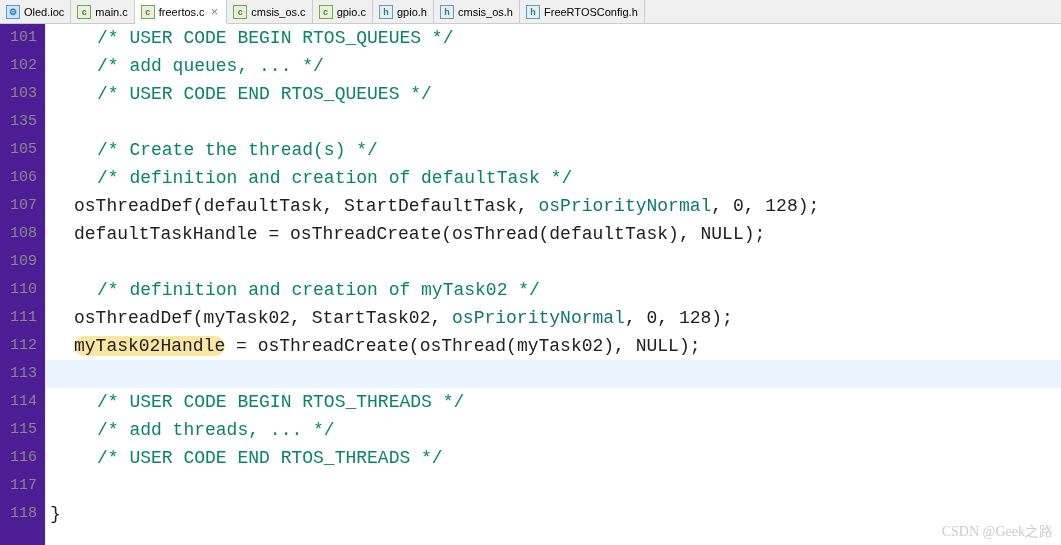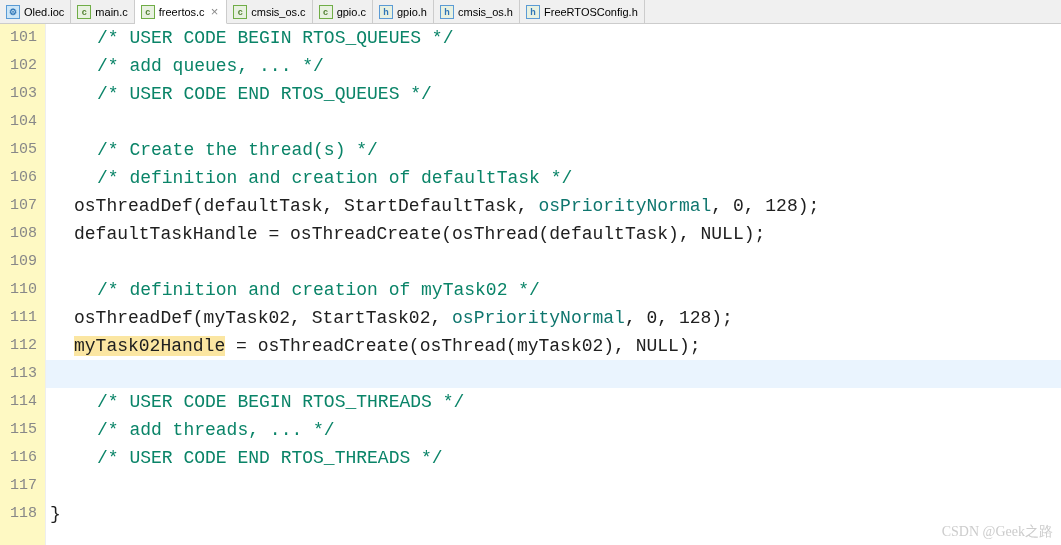--- a/index.html
+++ b/index.html
@@ -56,21 +56,21 @@
   }
   .editor {
     display: flex;
     height: calc(100% - 24px);
   }
   .gutter {
     width: 46px;
     text-align: right;
     padding-right: 8px;
     color: #888;
-    background: #fef9c3;
+    background: #4c1d95;
     border-right: 1px solid #eee;
     line-height: 28px;
     font-size: 15px;
     user-select: none;
   }
   .code {
     flex: 1;
     line-height: 28px;
     font-size: 18px;
     white-space: pre;
@@ -78,21 +78,21 @@
   }
   .code-line {
     height: 28px;
     padding-left: 28px;
   }
   .code-line.current-line {
     background: #eaf4fe;
   }
   .comment { color: #0a8468; font-weight: 500; margin-left: 23px; }
   .ident-priority { color: #0f766e; }
-  .hl { background: #fbe6a2; }
+  .hl { background: #fbe6a2; border-radius: 10px; }
   .plain { color: #202020; }
   .watermark {
     position: absolute;
     right: 8px;
     bottom: 4px;
     color: #ccc;
     font-family: Liberation Serif, serif;
     font-size: 14px;
     pointer-events: none;
   }
@@ -134,21 +134,21 @@
       <span class="tab-icon h">h</span>
       <span>FreeRTOSConfig.h</span>
     </div>
   </div>
 
 <div class="editor">
   <div class="gutter" id="gutter">
       <div>101</div>
       <div>102</div>
       <div>103</div>
-      <div>104</div>
+      <div>135</div>
       <div>105</div>
       <div>106</div>
       <div>107</div>
       <div>108</div>
       <div>109</div>
       <div>110</div>
       <div>111</div>
       <div>112</div>
       <div>113</div>
       <div>114</div>

